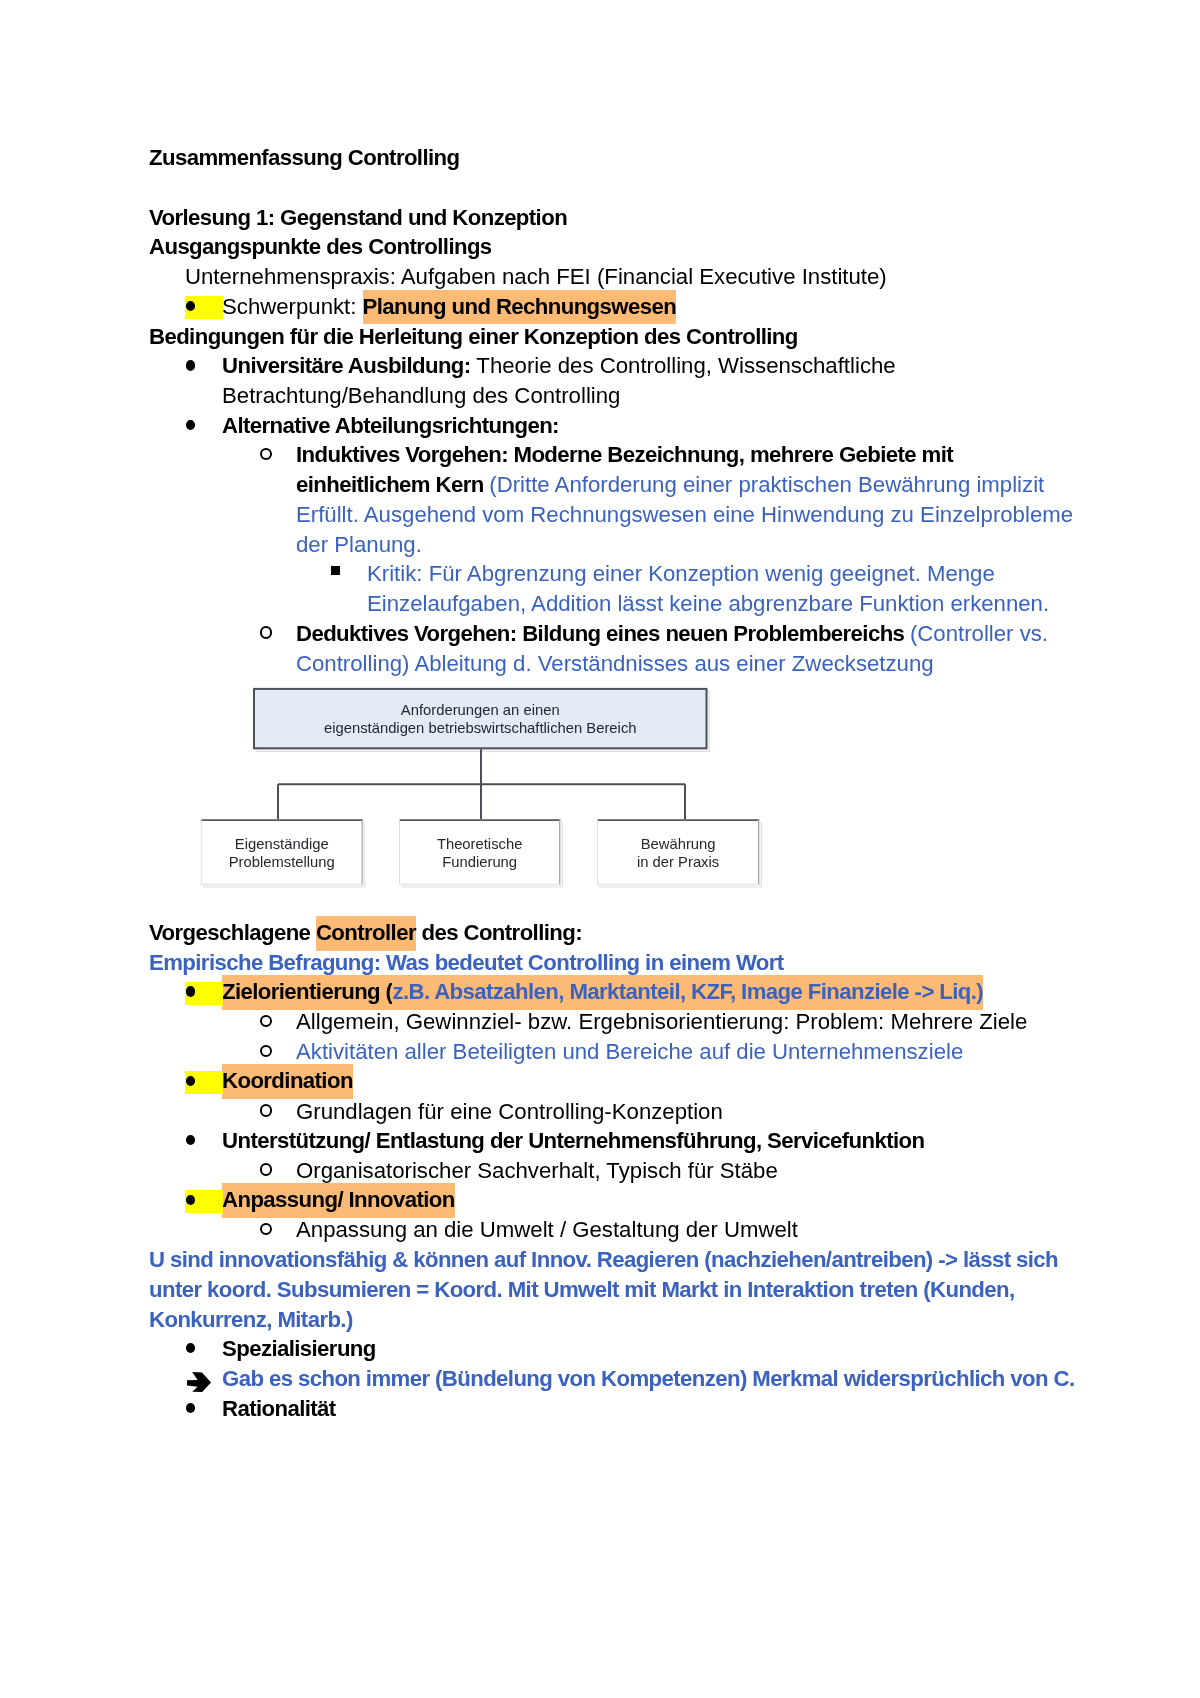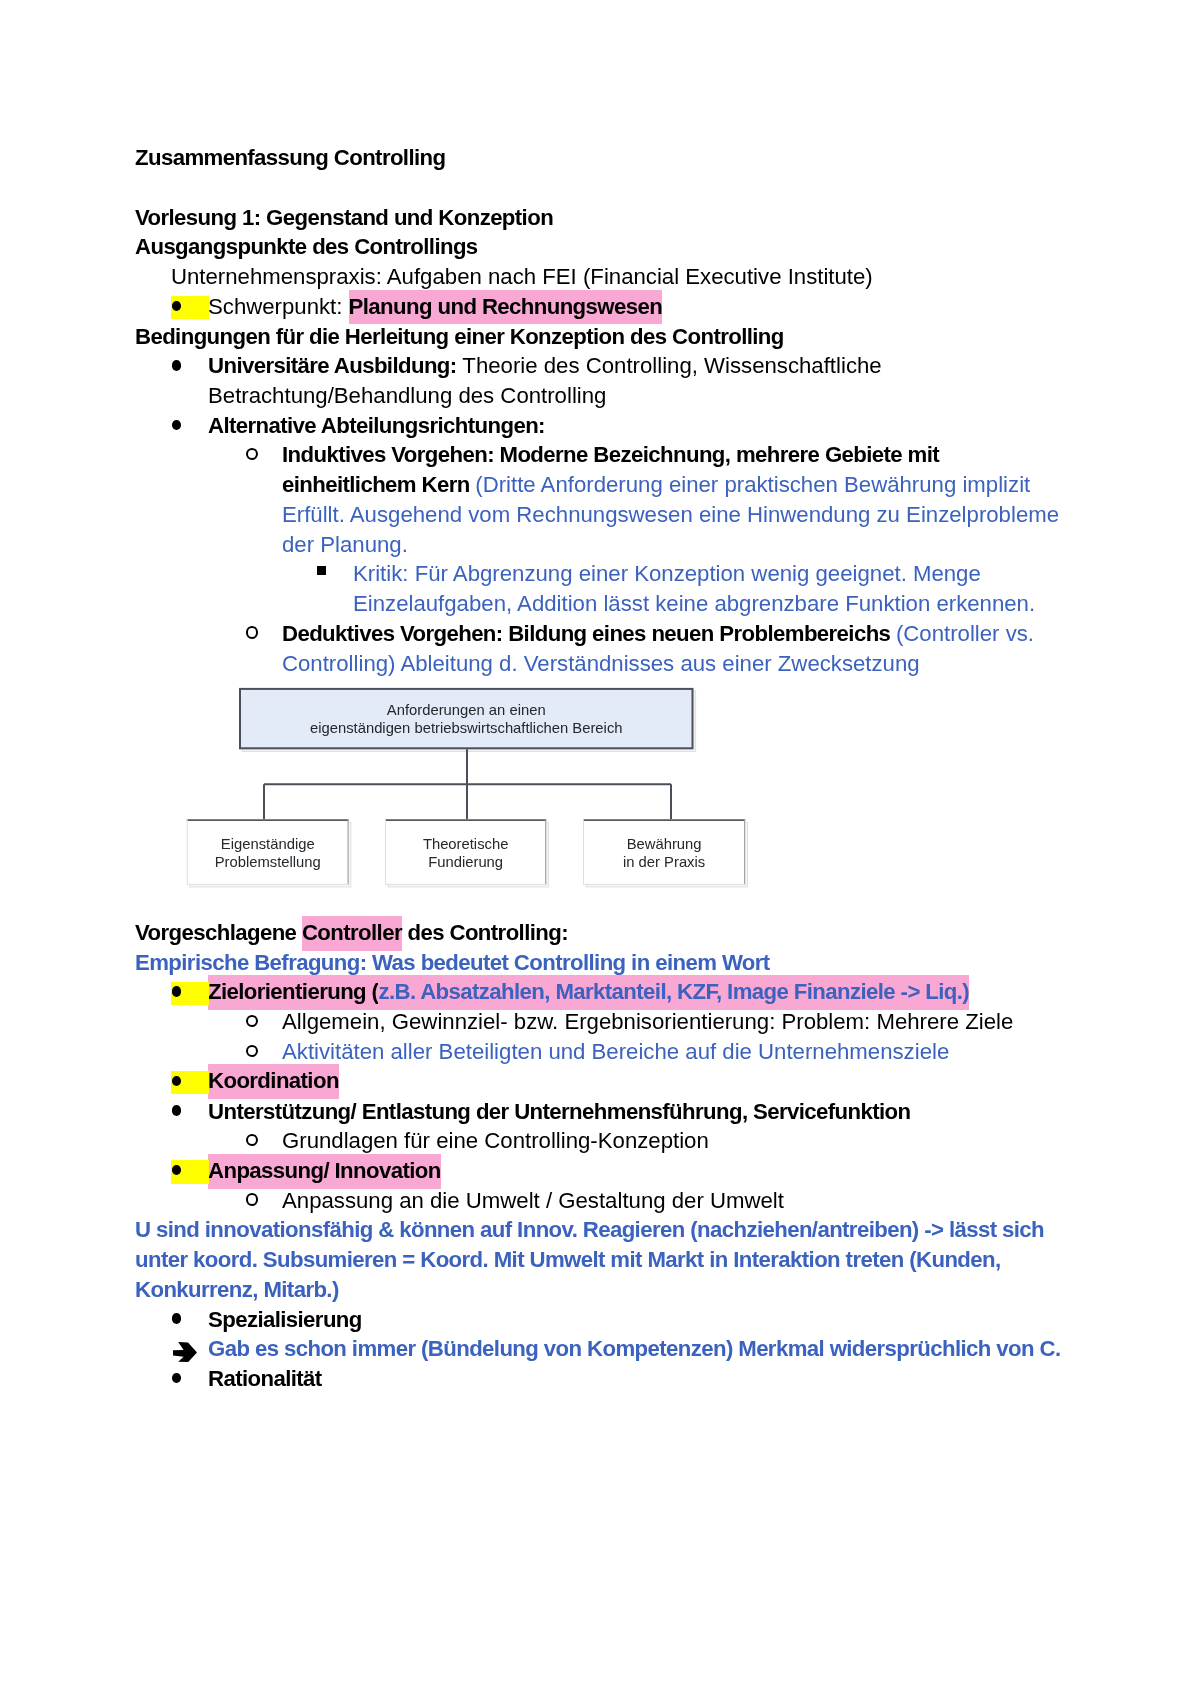--- a/index.html
+++ b/index.html
@@ -1,24 +1,24 @@
 <!DOCTYPE html>
 <html><head>
 <meta charset="utf-8">
 <title>Zusammenfassung Controlling</title>
 <style>
   html,body{margin:0;padding:0;background:#ffffff;}
   body{width:1200px;height:1698px;overflow:hidden;
        font-family:"Liberation Sans",sans-serif;color:#000;}
   .page{position:relative;width:1200px;height:1698px;background:#fff;}
-  .body-col{position:absolute;left:135px;top:143.3px;width:926px;}
+  .body-col{position:absolute;left:149px;top:143.3px;width:926px;}
   .para{margin:0;padding:0;font-size:22.2px;line-height:29.72px;position:relative;}
   .r-b{font-weight:bold;font-size:22.2px;letter-spacing:-0.6px;}
   .r-blue{color:#3B62BE;}
-  .r-hl{background:#f9a8d4;padding:4.4px 0 5.6px 0;}
+  .r-hl{background:#fdba74;padding:4.4px 0 5.6px 0;}
   .lvl1{padding-left:73px;}
   .lvl2{padding-left:147px;}
   .lvl3{padding-left:218px;}
   .lvl1b{padding-left:36px;}
   .marker{position:absolute;display:block;}
   .mk-hl{position:absolute;display:block;}
   .figwrap{position:relative;height:240px;}
   .fig{position:absolute;left:0px;top:0px;filter:blur(0.28px);}
 </style>
 </head>
@@ -74,22 +74,23 @@
           <text x="529.1" y="171.3" text-anchor="middle" font-family="&quot;Liberation Sans&quot;,sans-serif" font-size="14.8" fill="#23282D">Bewährung</text>
           <text x="529.1" y="188.9" text-anchor="middle" font-family="&quot;Liberation Sans&quot;,sans-serif" font-size="14.8" fill="#23282D">in der Praxis</text>
         </svg>
       </div>
       <p class="para"><span class="r-b">Vorgeschlagene </span><span class="r-b r-hl">Controller</span><span class="r-b"> des Controlling:</span></p>
       <p class="para"><span class="r-b r-blue">Empirische Befragung: Was bedeutet Controlling in einem Wort</span></p>
       <p class="para lvl1"><span class="mk-hl" style="left: 35.5px; top: 4.3px; width: 38.1px; height: 23.3px; background: rgb(255, 255, 0);"></span><span class="marker" style="left: 36.7px; top: 8.8px; width: 9.6px; height: 10.4px; border-radius: 50%; background: rgb(0, 0, 0);"></span><span class="r-b r-hl">Zielorientierung (</span><span class="r-b r-blue r-hl">z.B. Absatzahlen, Marktanteil, KZF, Image Finanziele -&gt; Liq.)</span></p>
       <p class="para lvl2"><span class="marker" style="left: 110.7px; top: 7.4px; width: 12.5px; height: 12.6px; border-radius: 50%; border: 2.9px solid rgb(0, 0, 0); box-sizing: border-box;"></span><span>Allgemein, Gewinnziel- bzw. Ergebnisorientierung: Problem: Mehrere Ziele</span></p>
       <p class="para lvl2"><span class="marker" style="left: 110.7px; top: 7.4px; width: 12.5px; height: 12.6px; border-radius: 50%; border: 2.9px solid rgb(0, 0, 0); box-sizing: border-box;"></span><span class="r-blue">Aktivitäten aller Beteiligten und Bereiche auf die Unternehmensziele</span></p>
       <p class="para lvl1"><span class="mk-hl" style="left: 35.5px; top: 4.3px; width: 38.1px; height: 23.3px; background: rgb(255, 255, 0);"></span><span class="marker" style="left: 36.7px; top: 8.8px; width: 9.6px; height: 10.4px; border-radius: 50%; background: rgb(0, 0, 0);"></span><span class="r-b r-hl">Koordination</span></p>
+      <p class="para lvl2"><span class="marker" style="left: 110.7px; top: 7.4px; width: 12.5px; height: 12.6px; border-radius: 50%; border: 2.9px solid rgb(0, 0, 0); box-sizing: border-box;"></span><span>Grundlagen für eine Controlling-Konzeption</span></p>
       <p class="para lvl1"><span class="marker" style="left: 36.7px; top: 8.8px; width: 9.6px; height: 10.4px; border-radius: 50%; background: rgb(0, 0, 0);"></span><span class="r-b">Unterstützung/ Entlastung der Unternehmensführung, Servicefunktion</span></p>
-      <p class="para lvl2"><span class="marker" style="left: 110.7px; top: 7.4px; width: 12.5px; height: 12.6px; border-radius: 50%; border: 2.9px solid rgb(0, 0, 0); box-sizing: border-box;"></span><span>Grundlagen für eine Controlling-Konzeption</span></p>
+      <p class="para lvl2"><span class="marker" style="left: 110.7px; top: 7.4px; width: 12.5px; height: 12.6px; border-radius: 50%; border: 2.9px solid rgb(0, 0, 0); box-sizing: border-box;"></span><span>Organisatorischer Sachverhalt, Typisch für Stäbe</span></p>
       <p class="para lvl1"><span class="mk-hl" style="left: 35.5px; top: 4.3px; width: 38.1px; height: 23.3px; background: rgb(255, 255, 0);"></span><span class="marker" style="left: 36.7px; top: 8.8px; width: 9.6px; height: 10.4px; border-radius: 50%; background: rgb(0, 0, 0);"></span><span class="r-b r-hl">Anpassung/ Innovation</span></p>
       <p class="para lvl2"><span class="marker" style="left: 110.7px; top: 7.4px; width: 12.5px; height: 12.6px; border-radius: 50%; border: 2.9px solid rgb(0, 0, 0); box-sizing: border-box;"></span><span>Anpassung an die Umwelt / Gestaltung der Umwelt</span></p>
       <p class="para"><span class="r-b r-blue">U sind innovationsfähig &amp; können auf Innov. Reagieren (nachziehen/antreiben) -&gt; lässt sich unter koord. Subsumieren = Koord. Mit Umwelt mit Markt in Interaktion treten (Kunden, Konkurrenz, Mitarb.)</span></p>
       <p class="para lvl1"><span class="marker" style="left: 36.7px; top: 8.8px; width: 9.6px; height: 10.4px; border-radius: 50%; background: rgb(0, 0, 0);"></span><span class="r-b">Spezialisierung</span></p>
       <p class="para lvl1"><span class="marker" style="left: 38.3px; top: 5.9px; width: 24px; height: 20px;"><svg width="24" height="20" viewBox="0 0 24 20">
             <path d="M5.2 0 L15.0 0.6 L24.0 10.4 L15.2 20.0 L5.2 19.8 L10.6 14.7 L0 13.6 L0 8.3 L10.6 8.0 Z" fill="#000"></path>
           </svg></span><span class="r-b r-blue">Gab es schon immer (Bündelung von Kompetenzen) Merkmal widersprüchlich von C.</span></p>
       <p class="para lvl1"><span class="marker" style="left: 36.7px; top: 8.8px; width: 9.6px; height: 10.4px; border-radius: 50%; background: rgb(0, 0, 0);"></span><span class="r-b">Rationalität</span></p>
     </div>
 </div>

